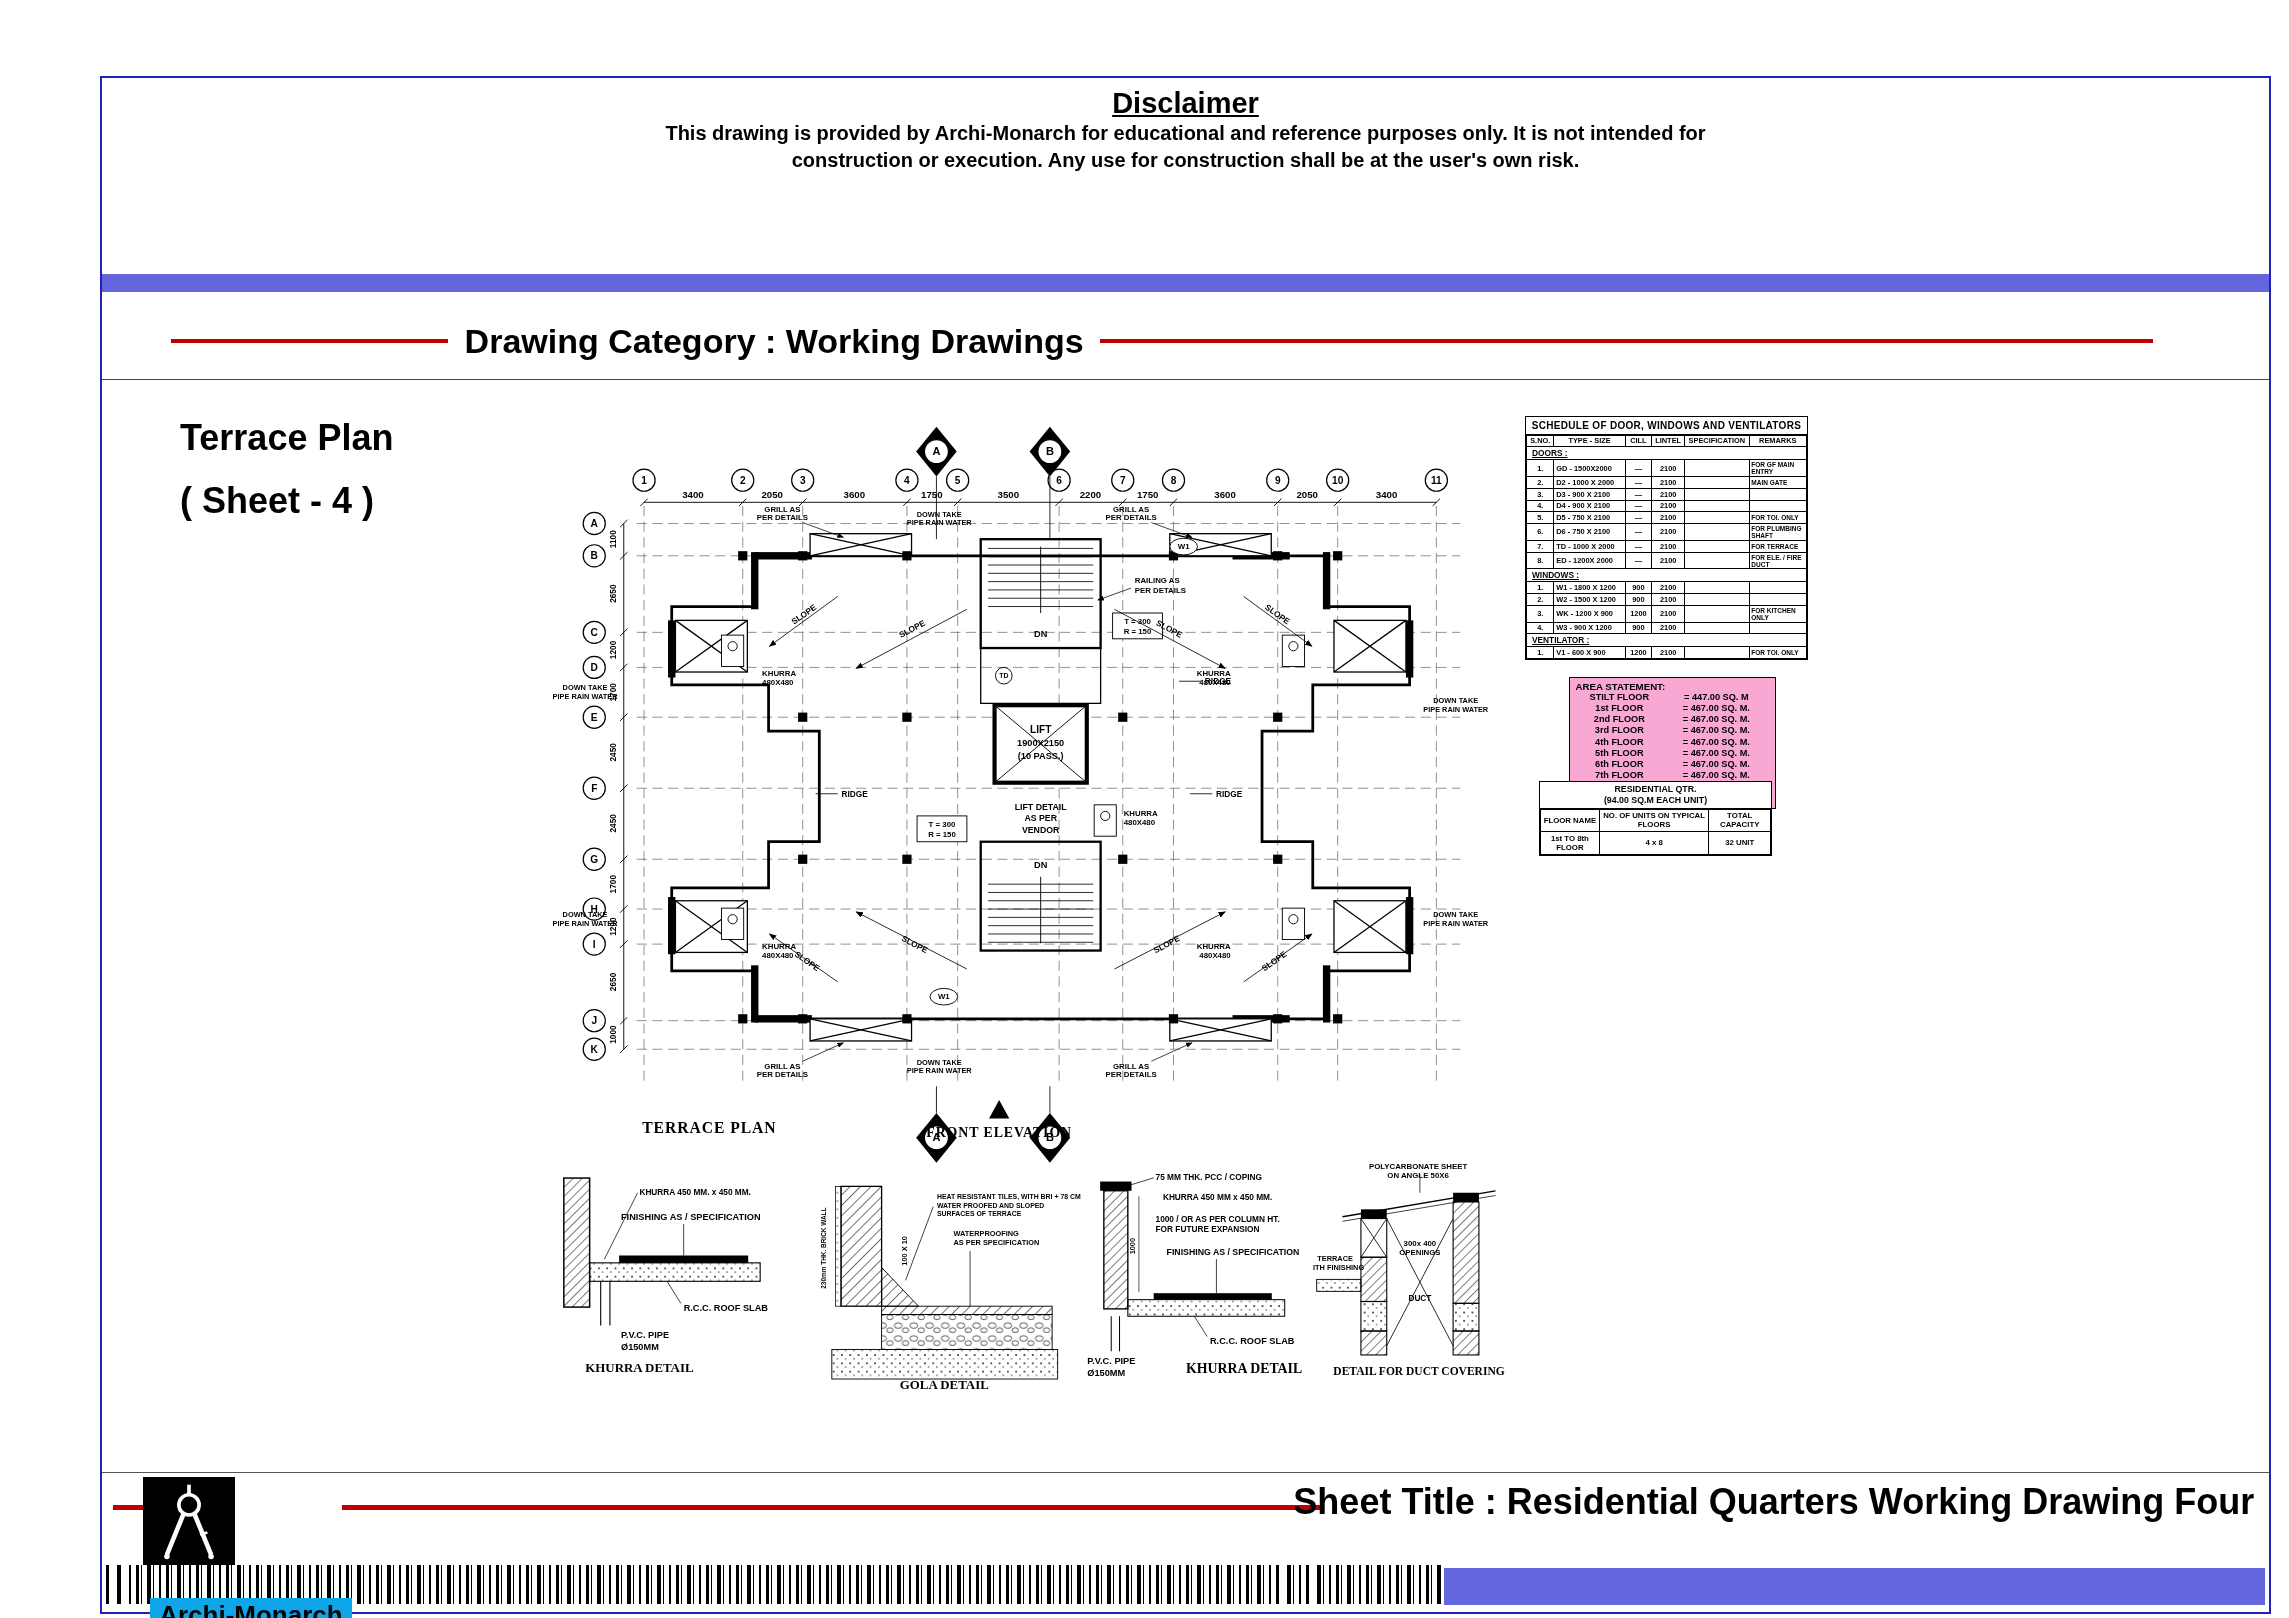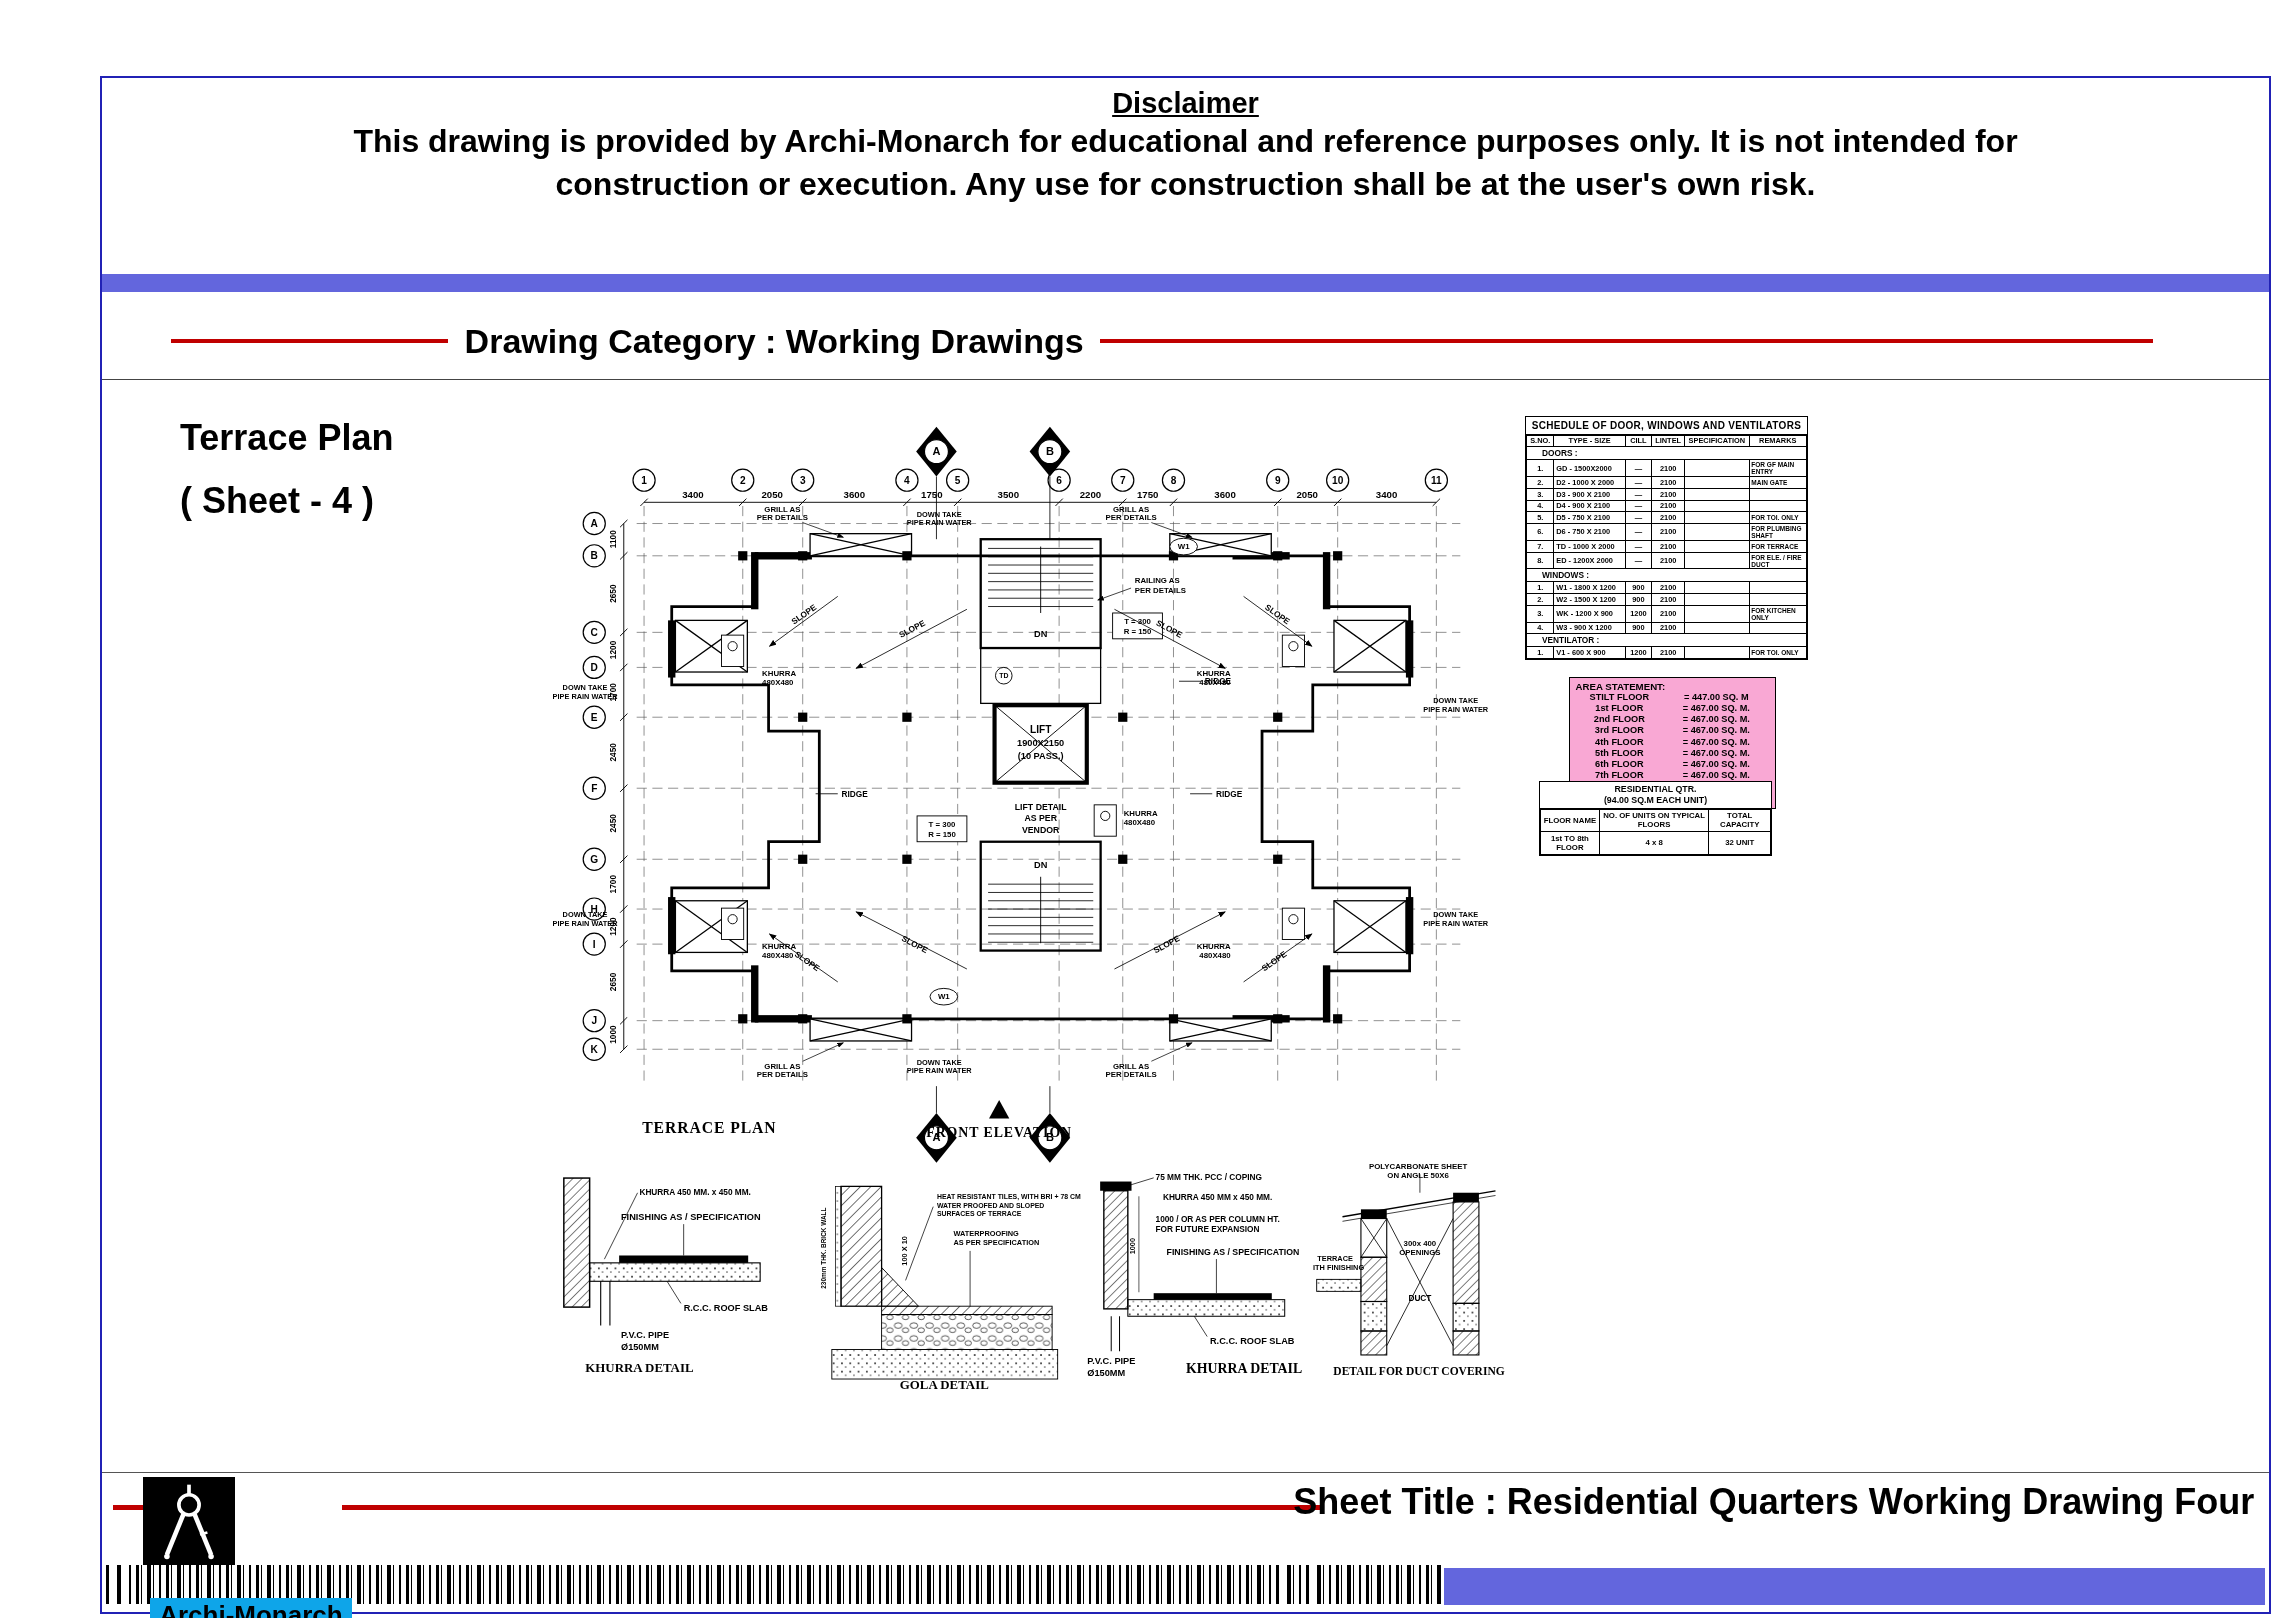--- a/index.html
+++ b/index.html
@@ -1,40 +1,40 @@
 <!DOCTYPE html>
 <html style="font-size:14.8px"><head>
 <meta charset="utf-8">
 <style>
   html,body{margin:0;padding:0;background:#fff;}
   #page{position:relative;width:2290px;height:1619px;background:#fff;font-family:"Liberation Sans",sans-serif;overflow:hidden;}
   #sheet{position:absolute;left:100px;top:76px;width:2167px;height:1534px;border:2.8px solid #2121b5;background:#fff;}
   
   .disc{position:absolute;left:0;top:9.2px;width:100%;text-align:center;}
   .disc-title{font-size:29px;font-weight:bold;text-decoration:underline;}
-  .disc-line{font-size:32px;font-weight:bold;line-height:1.35;}
+  .disc-line{font-size:20px;font-weight:bold;line-height:1.35;}
   .accentbar{position:absolute;left:0;top:196px;width:100%;height:17.5px;background:#6366dd;}
   
   .category{position:absolute;left:0;top:240px;width:100%;height:46px;display:flex;align-items:center;}
   .cat-line{height:4.6px;background:#c00000;}
   .cat-line.left{width:277px;margin-left:69px;}
   .cat-line.right{flex:1;margin-right:116px;}
   .cat-text{font-size:34px;font-weight:bold;padding:0 16.6px;white-space:nowrap;}
   .cat-sep{position:absolute;left:0;top:301px;width:100%;border-top:1.8px solid #444;}
   
   .plan-title{position:absolute;left:78px;top:328px;font-size:36px;font-weight:bold;line-height:1.75;}
   
   svg text{font-family:"Liberation Sans",sans-serif;}
   .cap{font-family:"Liberation Serif",serif;font-weight:bold;}
   
   .sched{position:absolute;left:1423px;top:338px;width:281px;border:1.8px solid #000;background:#fff;}
   .sched-title{font-size:10px;font-weight:bold;text-align:center;padding:2.8px 0;border-bottom:0.9px solid #000;letter-spacing:0.3px;}
   table{border-collapse:collapse;width:100%;}
   .sched td,.sched th{border:0.9px solid #000;font-size:7.4px;font-weight:bold;padding:0.9px 1.8px;text-align:center;vertical-align:middle;}
-  .sched td.sec{text-align:left;font-size:8.3px;padding-left:15px;}
+  .sched td.sec{text-align:left;font-size:8.3px;padding-left:5px;text-decoration:underline;}
   .sched td:nth-child(2){text-align:left;}
   .sched td:nth-child(6){text-align:left;font-size:6.5px;}
   
   .area{position:absolute;left:1467px;top:599px;width:194px;border:1.8px solid #000;padding:2.8px 5.5px;background:#f9a8d4;}
   .area-title{font-size:9.7px;font-weight:bold;}
   .area table td{font-size:9.2px;font-weight:bold;padding:0;border:none;text-align:center;line-height:1.22;}
   .area table tr:last-child td{border-top:1.8px solid #000;}
   
   .resi{position:absolute;left:1437px;top:703px;width:231px;border:1.8px solid #000;background:#fff;}
   .resi .tt{font-size:8.8px;font-weight:bold;text-align:center;line-height:1.25;padding:1.8px 0;border-bottom:0.9px solid #000;}

